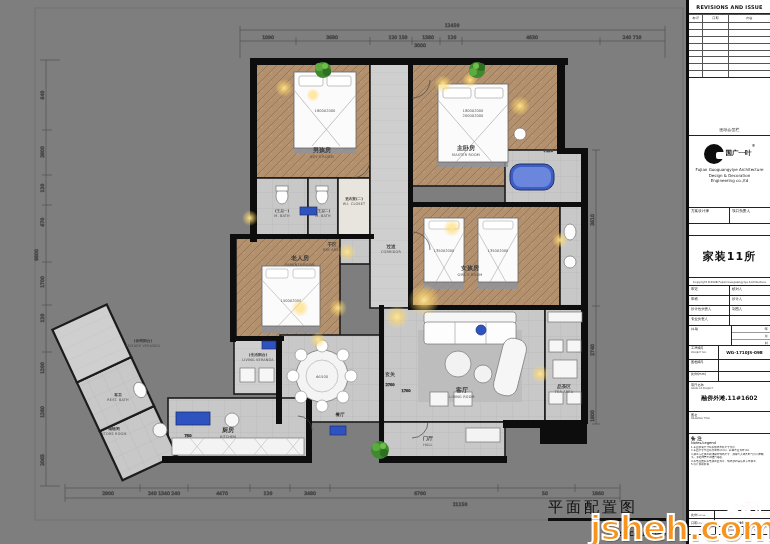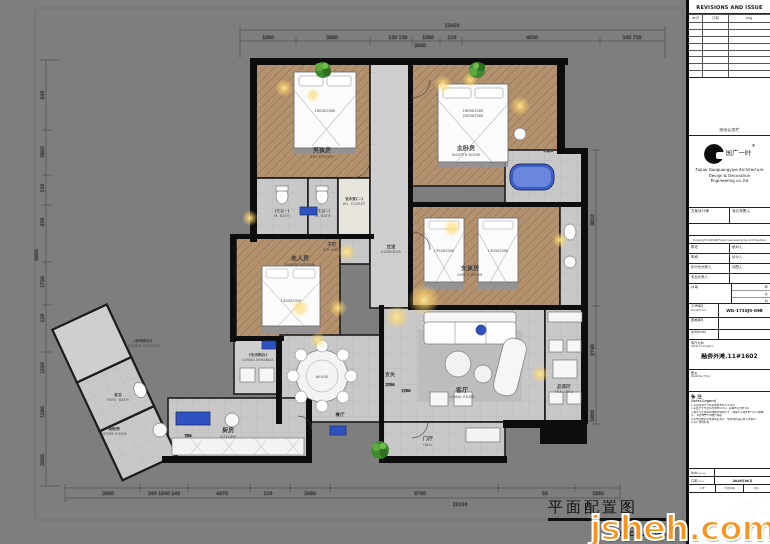--- a/index.html
+++ b/index.html
@@ -25,21 +25,21 @@
   .revrow{display:flex;flex:1;border-top:1px solid #555;}
   .revrow>div{flex:1;border-right:1px solid #555;font-size:3.2px;text-align:center;line-height:7px;color:#333;}
   .revrow>div:first-child{flex:.55;}
   .revrow>div:last-child{border-right:none;flex:1.7;}
   .signsec{height:58px;}
   .signsec .signnote{position:absolute;bottom:3px;width:100%;text-align:center;font-size:4px;color:#333;}
   .logosec{height:72px;text-align:center;}
   .logomark{display:inline-block;margin-top:7px;position:relative;height:22px;}
   .logocircle{display:inline-block;width:20px;height:20px;border-radius:50%;background:#0d0d0d;position:relative;vertical-align:middle;}
   .logocircle:after{content:"";position:absolute;right:-2px;top:8px;width:10px;height:7px;background:#fff;border-radius:2px;}
-  .logocn{display:inline-block;font-size:6.5px;font-weight:normal;vertical-align:middle;margin-left:2px;}
+  .logocn{display:inline-block;font-size:6.5px;font-weight:bold;vertical-align:middle;margin-left:2px;}
   .logoreg{font-size:4px;vertical-align:top;}
   .companyen{font-size:4px;line-height:5.5px;color:#222;padding:2px 3px 0 3px;}
   .desrow{height:16px;display:flex;border-bottom:1px solid #222;}
   .desrow>div{flex:1;font-size:3.6px;padding:1px 2px;border-right:1px solid #222;}
   .desrow>div:last-child{border-right:none;}
   .desempty{height:12px;border-bottom:1px solid #222;}
   .deptsec{height:42px;display:flex;align-items:center;justify-content:center;font-size:11px;font-weight:bold;letter-spacing:1px;}
   .copyline{height:8px;font-size:2.8px;text-align:center;color:#333;line-height:8px;}
   .pairrow{height:10px;display:flex;border-bottom:1px solid #222;font-size:3.4px;}
   .pairrow>div{flex:1;padding:1px 2px;border-right:1px solid #222;overflow:hidden;white-space:nowrap;}
@@ -526,20 +526,21 @@
       <div>Engineering co.,ltd</div>
     </div>
   </div>
 
   <div class="desrow">
     <div>方案设计师</div>
     <div>项目负责人</div>
   </div>
   <div class="desempty"></div>
 
+  <div class="tb-sec deptsec">家装11所</div>
   <div class="tb-sec copyline">Copyright ©2008 Fujian Guoguangyiye Architecture</div>
 
   <div class="pairrow">
     <div>审定</div>
       <div>校对人</div>
   </div>
   <div class="pairrow">
     <div>审核</div>
       <div>设计人</div>
   </div>

